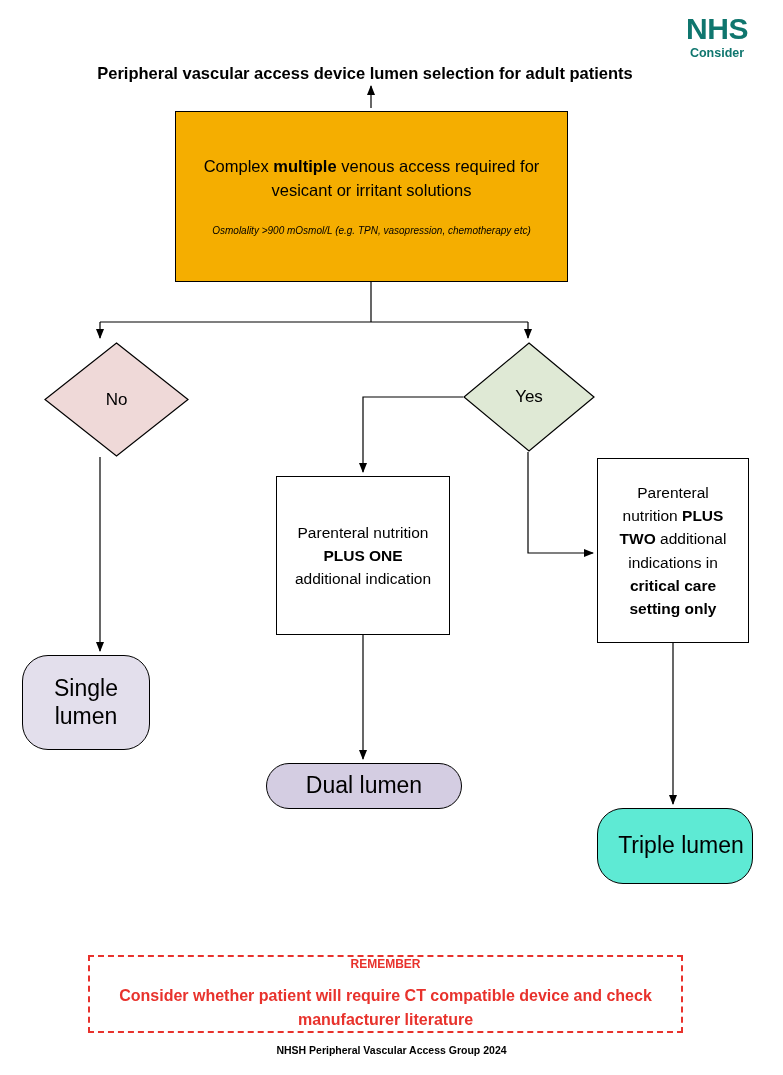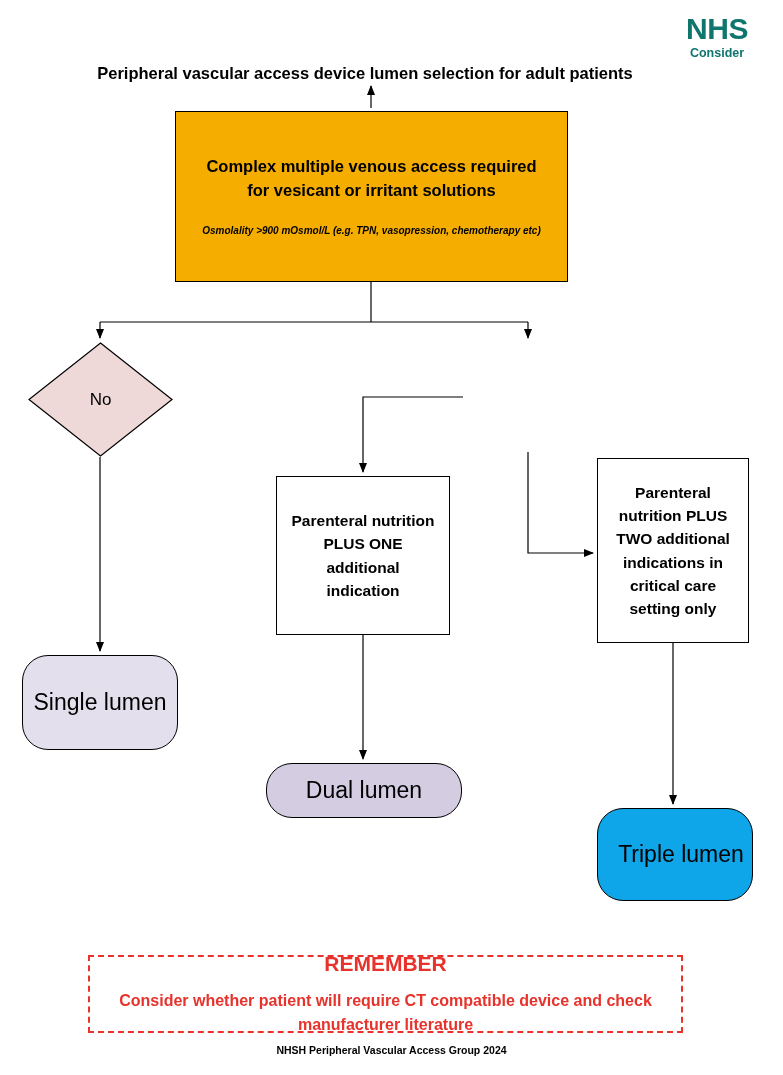--- a/index.html
+++ b/index.html
@@ -61,21 +61,20 @@
     box-sizing: border-box;
   }
   .rect {
     border: 1px solid #000;
     display: flex;
     flex-direction: column;
     justify-content: center;
     align-items: center;
     text-align: center;
     box-sizing: border-box;
-    font-weight: bold;
   }
   #box-complex {
     left: 175px;
     top: 111px;
     width: 393px;
     height: 171px;
     background: #F5AE00;
     border: 1px solid #000;
     padding: 14px 22px;
     font-size: 16.5px;
@@ -100,21 +99,21 @@
     left: 0; top: 0;
     width: 100%;
     height: 100%;
   }
   .diamond-label {
     position: relative;
     font-size: 17px;
     z-index: 2;
   }
   #diamond-no {
-    left: 28px;
+    left: 44px;
     top: 342px;
     width: 145px;
     height: 115px;
   }
   #diamond-yes {
     left: 463px;
     top: 342px;
     width: 132px;
     height: 110px;
   }
@@ -147,39 +146,39 @@
     display: flex;
     align-items: center;
     justify-content: center;
     text-align: center;
     box-sizing: border-box;
     line-height: 1.2;
   }
   #lumen-single {
     left: 22px;
     top: 655px;
-    width: 156px;
+    width: 128px;
     height: 95px;
     background: #E3DFEC;
     font-size: 23px;
   }
   #lumen-dual {
     left: 266px;
     top: 763px;
     width: 196px;
-    height: 55px;
+    height: 46px;
     background: #D4CDE2;
     font-size: 23px;
   }
   #lumen-triple {
     left: 597px;
     top: 808px;
     width: 156px;
-    height: 93px;
-    background: #0ea5e9;
+    height: 76px;
+    background: #5eead4;
     font-size: 23px;
     padding-left: 12px;
   }
 
   
   #remember {
     position: absolute;
     left: 88px;
     top: 955px;
     width: 595px;
@@ -188,21 +187,21 @@
     box-sizing: border-box;
     display: flex;
     flex-direction: column;
     align-items: center;
     justify-content: center;
     color: #E8322C;
     text-align: center;
     padding: 4px 16px;
   }
   #remember .remember-title {
-    font-size: 21px;
+    font-size: 12px;
     font-weight: bold;
     margin-bottom: 13px;
   }
   #remember .remember-text {
     font-size: 16px;
     font-weight: bold;
     line-height: 1.45;
   }
 
   
@@ -272,20 +271,26 @@
     <div class="line2">Osmolality &gt;900 mOsmol/L (e.g. TPN, vasopression, chemotherapy etc)</div>
   </div>
 
   <div class="diamond-wrap" id="diamond-no">
     <svg class="diamond-shape" viewBox="0 0 145 115" preserveAspectRatio="none">
       <polygon points="72.5,1 144,57.5 72.5,114 1,57.5" fill="#EFD9D8" stroke="#000" stroke-width="1.2"></polygon>
     </svg>
     <span class="diamond-label">No</span>
   </div>
 
+  <div class="diamond-wrap" id="diamond-yes">
+    <svg class="diamond-shape" viewBox="0 0 132 110" preserveAspectRatio="none">
+      <polygon points="66,1 131,55 66,109 1,55" fill="#DFE9D5" stroke="#000" stroke-width="1.2"></polygon>
+    </svg>
+    <span class="diamond-label">Yes</span>
+  </div>
 
   <div class="node rect" id="box-plus-one">
     <div>
       <span>Parenteral nutrition </span><b>PLUS ONE</b><span> additional indication</span>
     </div>
   </div>
 
   <div class="node rect" id="box-plus-two">
     <div>
       <span>Parenteral nutrition </span><b>PLUS TWO</b><span> additional indications in </span><b>critical care setting only</b>

